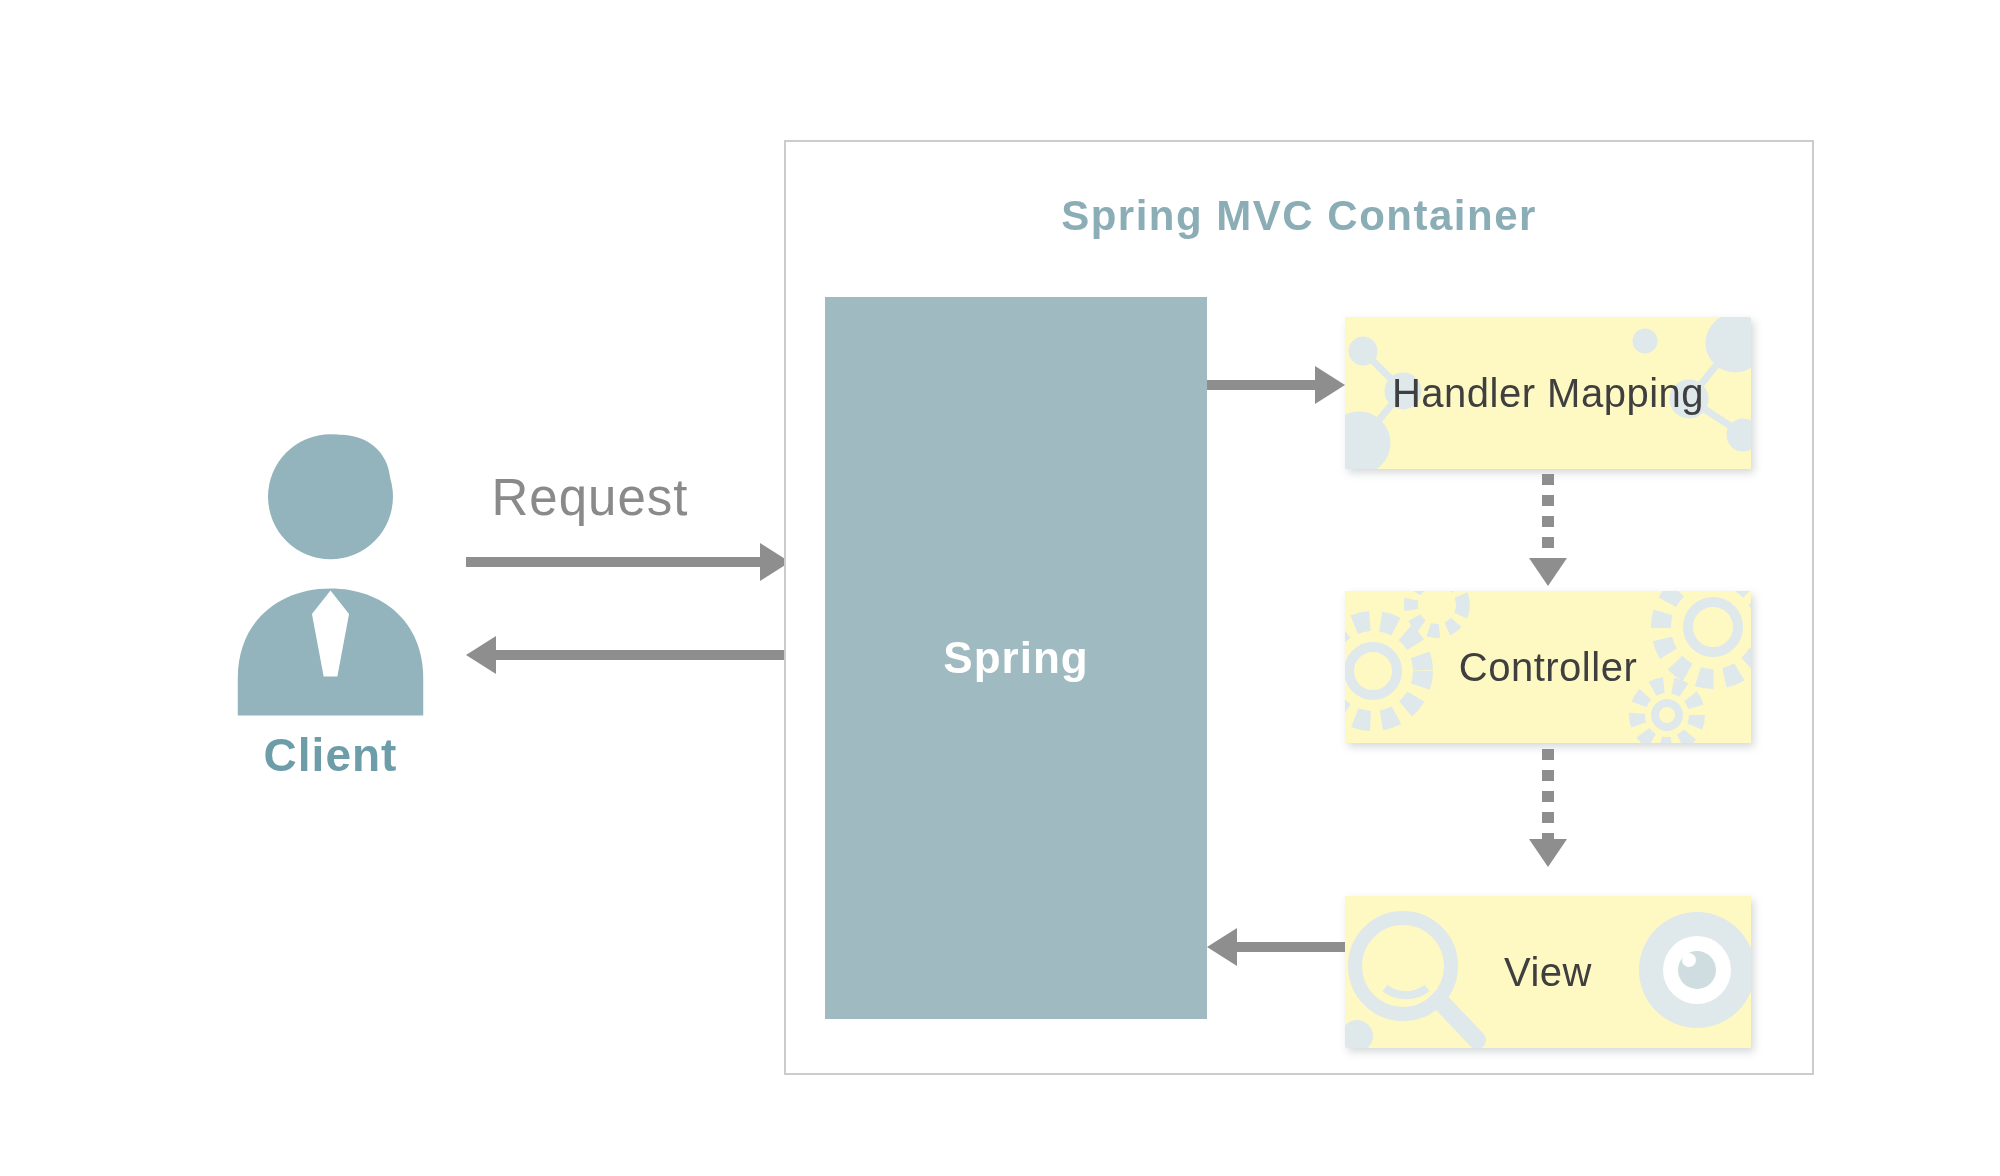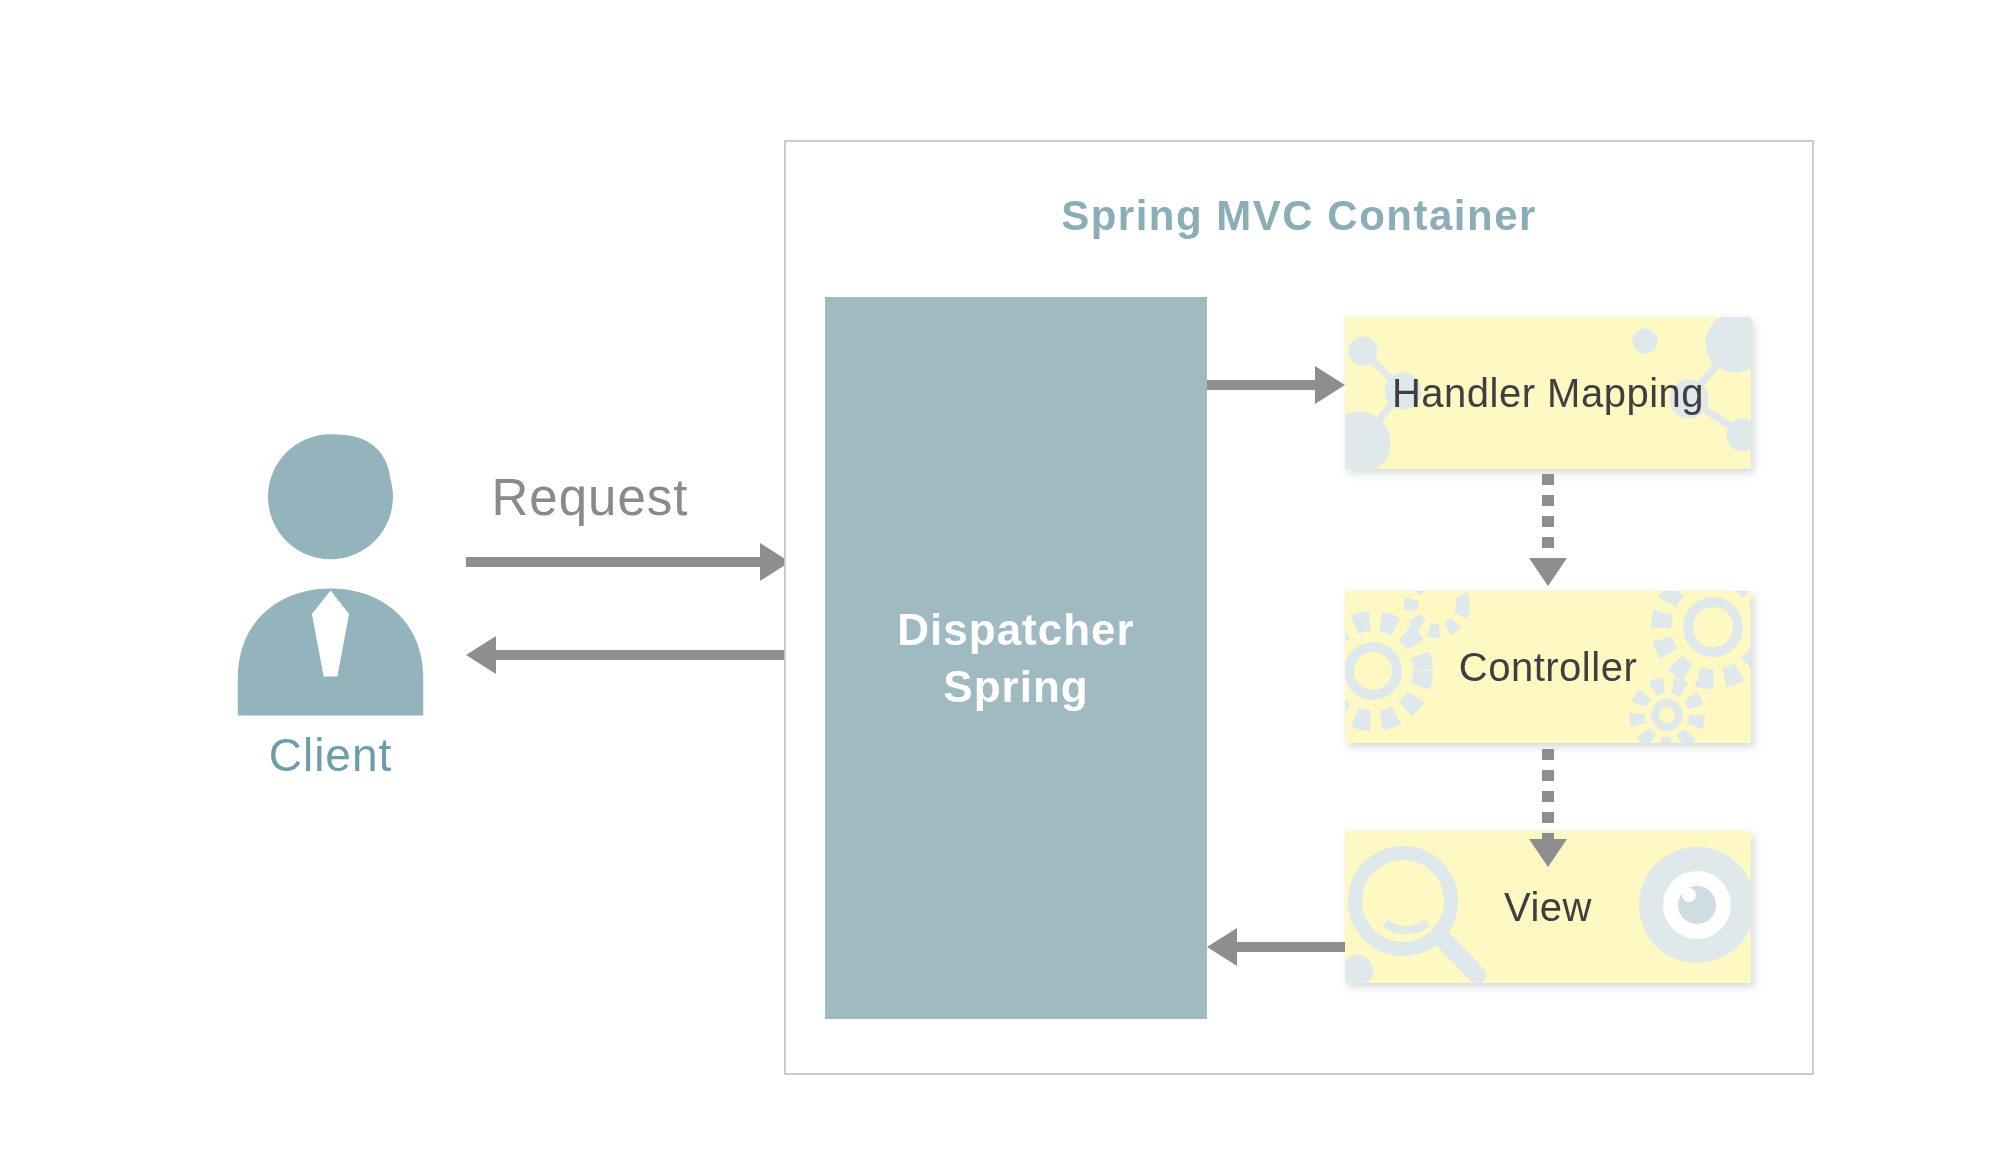--- a/index.html
+++ b/index.html
@@ -57,21 +57,21 @@
   .node{
     position:absolute;
     left:559px;width:406px;height:152px;
     background:#fef9c3;
     box-shadow:3px 4px 8px rgba(110,120,125,.28);
     display:flex;align-items:center;justify-content:center;
     overflow:hidden;
   }
   .node.handler{top:175px;}
   .node.controller{top:449px;}
-  .node.view{top:689px;align-items:center;}
+  .node.view{top:754px;align-items:center;}
   .node .pattern{
     position:absolute;inset:0;width:100%;height:100%;
   }
   .node-label{
     position:relative;z-index:2;
     font-size:40px;font-weight:500;
     color:var(--text-dark);
     letter-spacing:.5px;
   }
 
@@ -107,21 +107,21 @@
     border-top:28px solid var(--arrow-gray);
   }
 
   
   .client-icon{
     position:absolute;left:228px;top:418px;width:205px;height:302px;
   }
   .client-label{
     position:absolute;left:178px;top:728px;width:305px;
     text-align:center;
-    font-size:46px;font-weight:normal;
+    font-size:46px;font-weight:bold;
     color:var(--client-teal);
     letter-spacing:1px;
   }
   .flow-label{
     position:absolute;left:400px;width:380px;
     text-align:center;
     font-size:51px;font-weight:400;
     color:var(--label-gray);
     letter-spacing:1px;
   }
@@ -144,21 +144,20 @@
   <div class="flow-label request">Request</div>
   <div class="arrow-right" style="left:466px;top:543px;width:324px;"></div>
 
   <div class="arrow-left" style="left:466px;top:636px;width:324px;"></div>
 
   <div class="container-box">
 
     <div class="container-title">Spring MVC Container</div>
 
     <div class="dispatcher">
-      <span>Dispatcher</span>
       <span>Spring</span>
     </div>
 
     <div class="node handler">
       <svg class="pattern" viewBox="0 0 406 152" preserveAspectRatio="none" xmlns="http://www.w3.org/2000/svg">
         <g stroke="var(--pattern-gray)" stroke-width="7" fill="var(--pattern-gray)">
           <line x1="18" y1="122" x2="58" y2="74"></line>
           <line x1="58" y1="74" x2="20" y2="36"></line>
           <circle cx="14" cy="126" r="28"></circle>
           <circle cx="58" cy="74" r="15"></circle>

